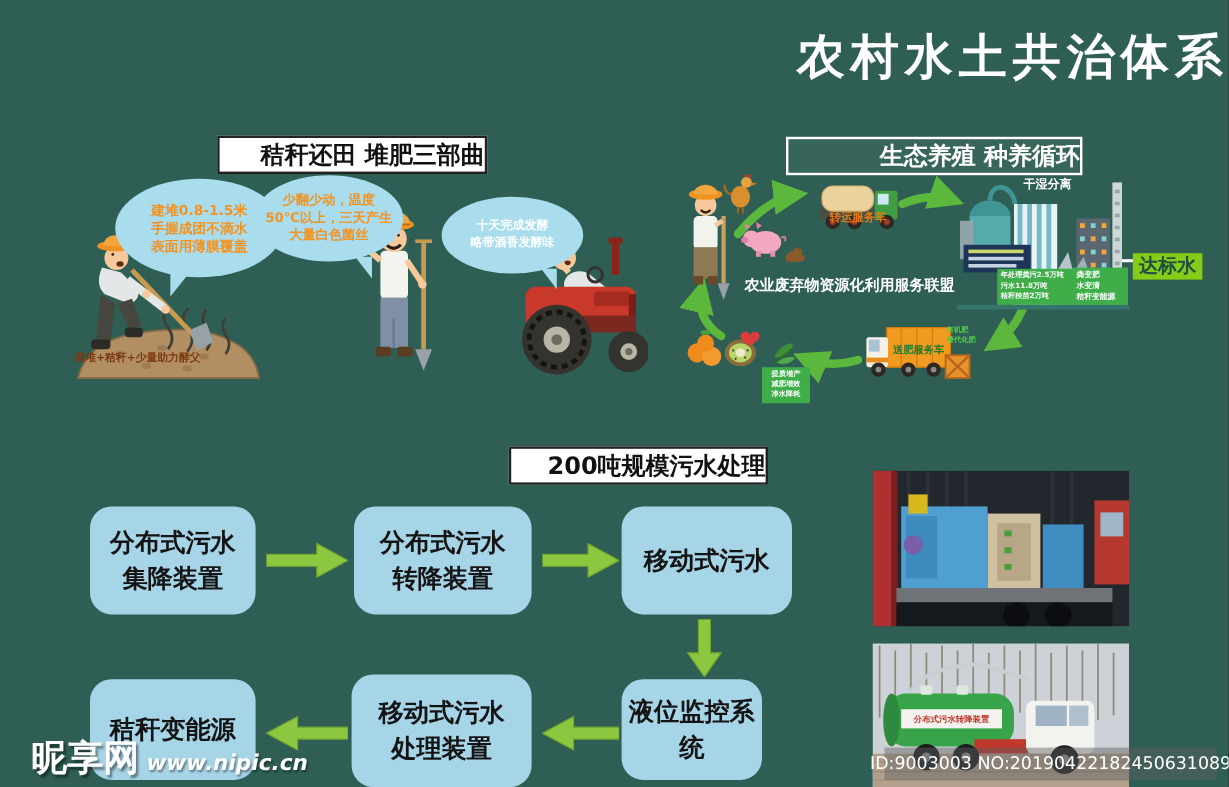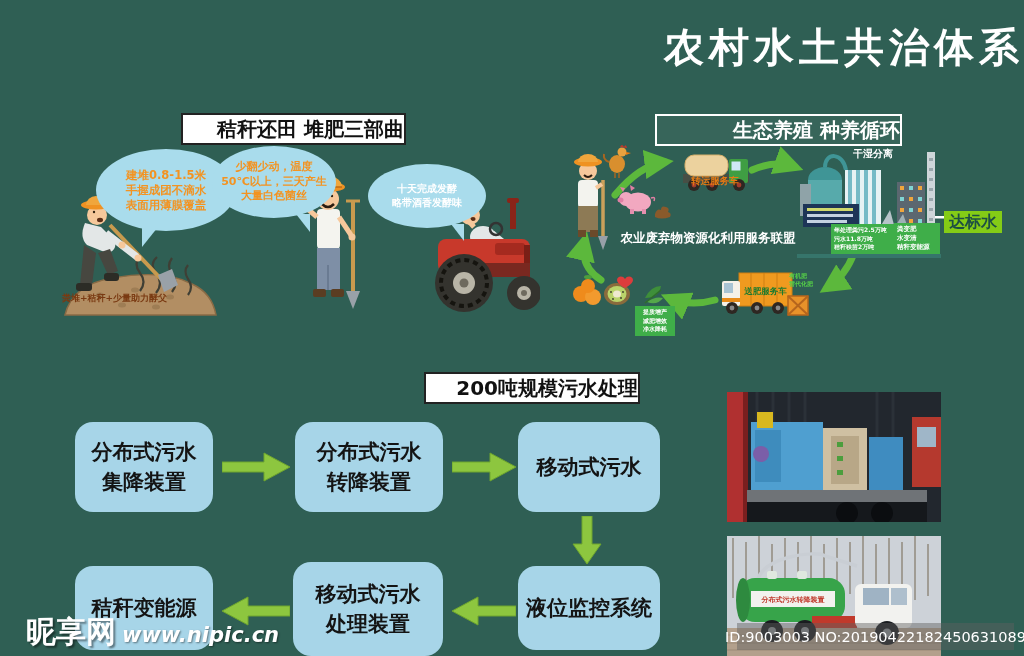--- a/index.html
+++ b/index.html
@@ -25,21 +25,21 @@
 
   .pile-label{position:absolute;left:62px;top:292px;width:160px;text-align:left;
               font-size:9px;font-weight:bold;color:#7a3a12;}
 
   .flowbox{position:absolute;background:#a7d5e8;border-radius:18px;color:#141414;font-weight:bold;
            font-size:21px;line-height:1.45;display:flex;flex-direction:column;justify-content:center;
            align-items:center;text-align:center;}
   .fb1{left:75px;top:422px;width:138px;height:90px;}
   .fb2{left:295px;top:422px;width:148px;height:90px;}
   .fb3{left:518px;top:422px;width:142px;height:90px;}
-  .fb4{left:518px;top:566px;width:142px;height:84px;}
+  .fb4{left:518px;top:566px;width:117px;height:84px;}
   .fb5{left:293px;top:562px;width:150px;height:94px;}
   .fb6{left:75px;top:566px;width:138px;height:84px;}
 
   .gbox{position:absolute;background:#3fae49;color:#fff;font-weight:bold;display:flex;
         flex-direction:column;justify-content:center;padding:2px 3px;margin-left:26px;}
   .capacity{left:805px;top:224px;width:58px;font-size:6px;line-height:8.5px;}
   .transform{left:868px;top:223px;width:40px;font-size:6.5px;line-height:9px;}
   .cropbox{left:609px;top:306px;width:34px;font-size:6px;line-height:8.5px;text-align:center;}
   .fieldnote{position:absolute;left:789px;top:272px;color:#55cf48;font-size:6px;line-height:8px;
              font-weight:bold;}
@@ -58,21 +58,21 @@
   .photo{position:absolute;overflow:hidden;}
   .photo1{left:727px;top:392px;width:214px;height:130px;}
   .photo2{left:727px;top:536px;width:214px;height:120px;}
 
   .idband{position:absolute;left:737px;top:623px;width:277px;height:27px;
           background:rgba(95,95,95,0.45);color:#fff;font-size:14.5px;
           display:flex;align-items:center;justify-content:center;white-space:nowrap;}
 
   .wm{position:absolute;left:2px;top:612px;display:flex;align-items:baseline;margin-left:24px;}
   .wm-name{font-size:30px;font-weight:900;color:#fff;text-shadow:2px 2px 2px rgba(0,0,0,0.45);}
-  .wm-url{font-size:21px;font-weight:bold;font-style:italic;color:#fff;margin-left:6px;
+  .wm-url{font-size:18px;font-weight:bold;font-style:italic;color:#fff;margin-left:6px;
           text-shadow:1px 1px 2px rgba(0,0,0,0.45);}
 </style>
 </head>
 <body>
 
 <div class="poster">
 
   <div class="title">农村水土共治体系</div>
 
   <div class="hdr hdr-left">秸秆还田 堆肥三部曲</div>

